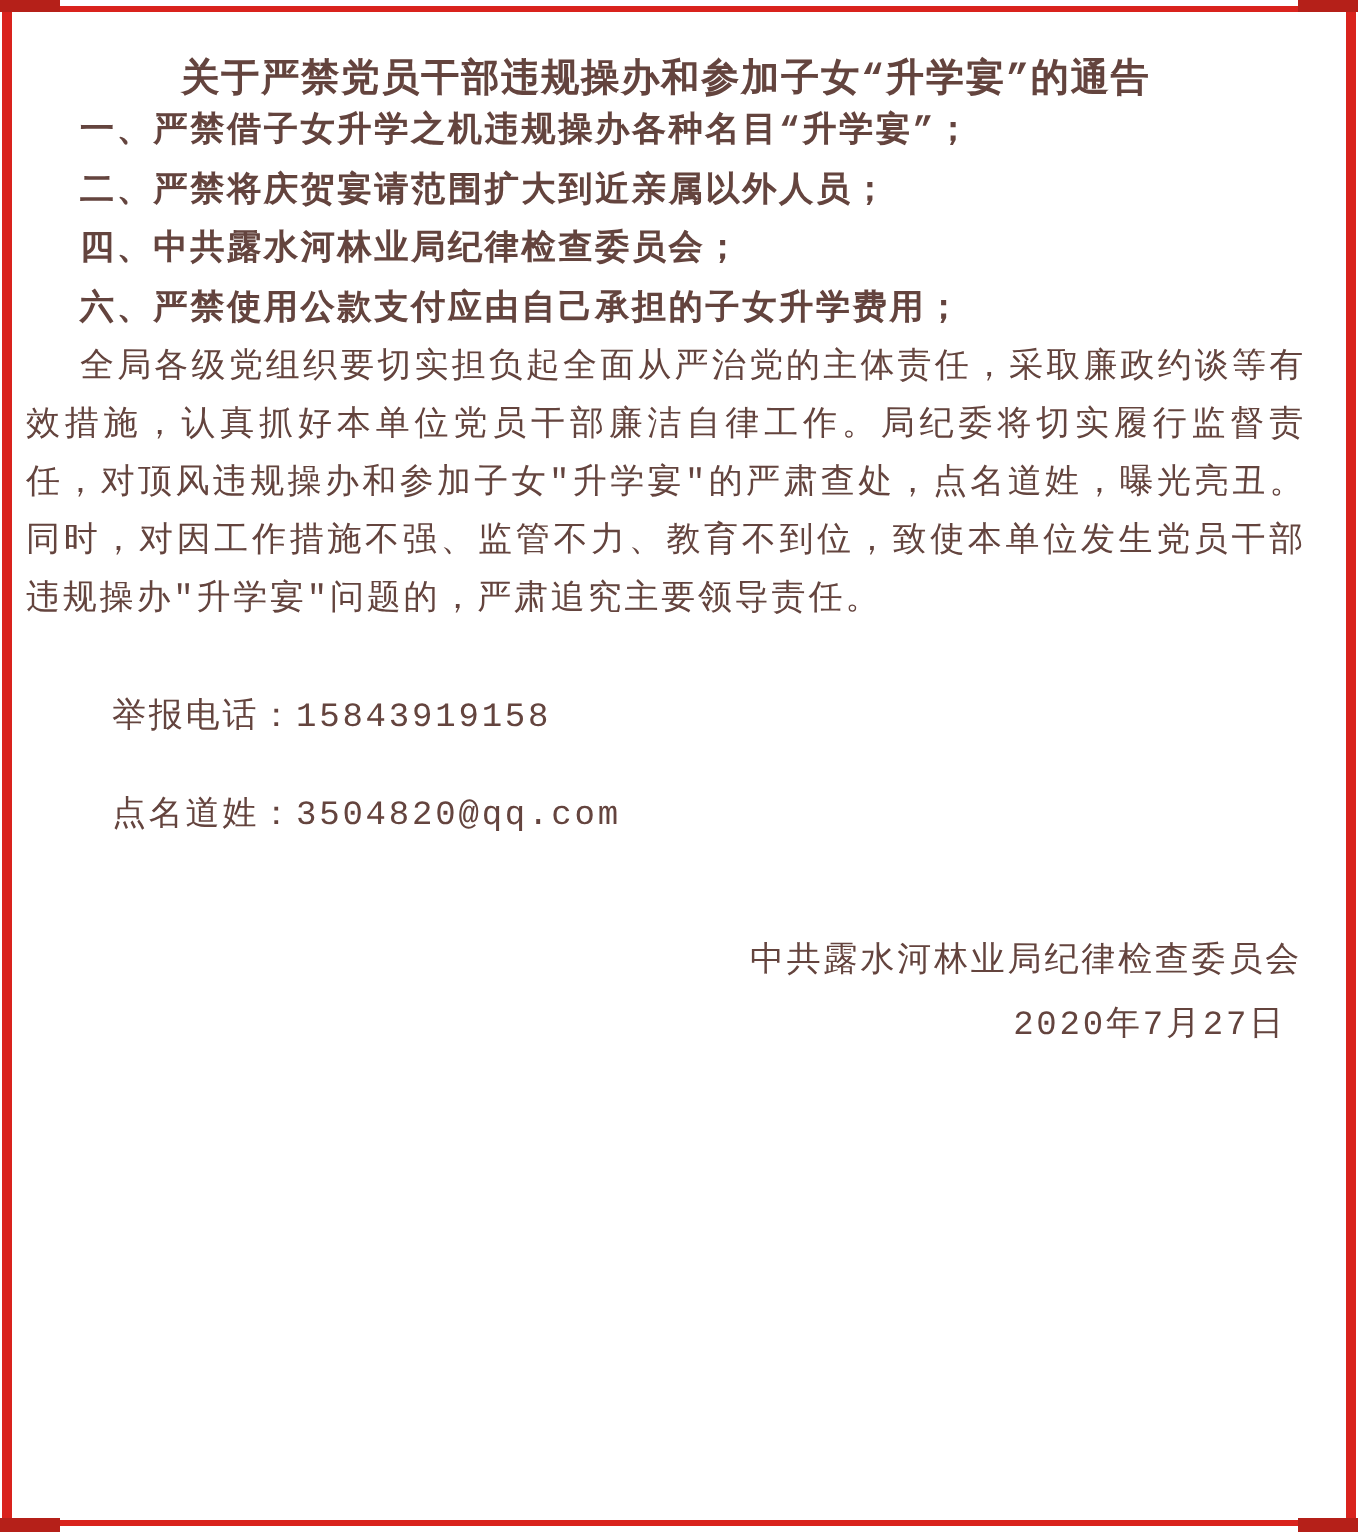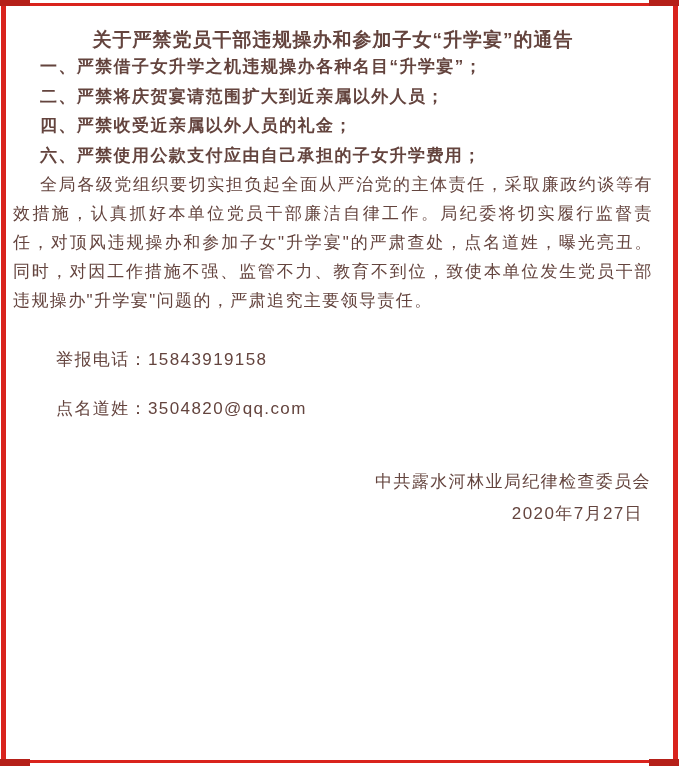--- a/index.html
+++ b/index.html
@@ -1,20 +1,20 @@
 <!DOCTYPE html>
 <html><head>
 <meta charset="utf-8">
 <style>
   html,body { margin:0; padding:0; background:#ffffff; }
   .page {
     position:relative;
     width:679px; height:769px;
     background:#ffffff;
-    font-family:Liberation Sans, sans-serif;
+    font-family:Liberation Mono, monospace;
     color:var(--text-color,#64443e);
     overflow:hidden;
     box-sizing:border-box;
   }
   
   .bar { position:absolute; background:var(--frame-color,#d9231d); }
   .nub { position:absolute; background:var(--frame-nub-color,#b52019); }
   .frame-top-line    { left:0; top:3px;    width:679px; height:3px; }
   .frame-bottom-line { left:0; top:760px;  width:679px; height:3px; }
   .frame-left  { left:1px;  top:4px; width:5px; height:758px; }
@@ -63,21 +63,21 @@
   <div class="nub nub-br"></div>
 
   <div class="content">
 
     <h1 class="title">关于严禁党员干部违规操办和参加子女“升学宴”的通告</h1>
 
 
     <div>
       <p class="rule">一、严禁借子女升学之机违规操办各种名目“升学宴”；</p>
       <p class="rule">二、严禁将庆贺宴请范围扩大到近亲属以外人员；</p>
-      <p class="rule">四、严禁收受近亲属以外人员的礼金；</p>
+      <p class="rule">四、中共露水河林业局纪律检查委员会；</p>
       <p class="rule">六、严禁使用公款支付应由自己承担的子女升学费用；</p>
     </div>
 
     <p class="para">全局各级党组织要切实担负起全面从严治党的主体责任，采取廉政约谈等有效措施，认真抓好本单位党员干部廉洁自律工作。局纪委将切实履行监督责任，对顶风违规操办和参加子女"升学宴"的严肃查处，点名道姓，曝光亮丑。同时，对因工作措施不强、监管不力、教育不到位，致使本单位发生党员干部违规操办"升学宴"问题的，严肃追究主要领导责任。</p>
 
     <div class="contact">
       <p class="contact-line"><span>举报电话：</span><span>15843919158</span></p>
       <p class="contact-line"><span>点名道姓：</span><span>3504820@qq.com</span></p>
     </div>
 

